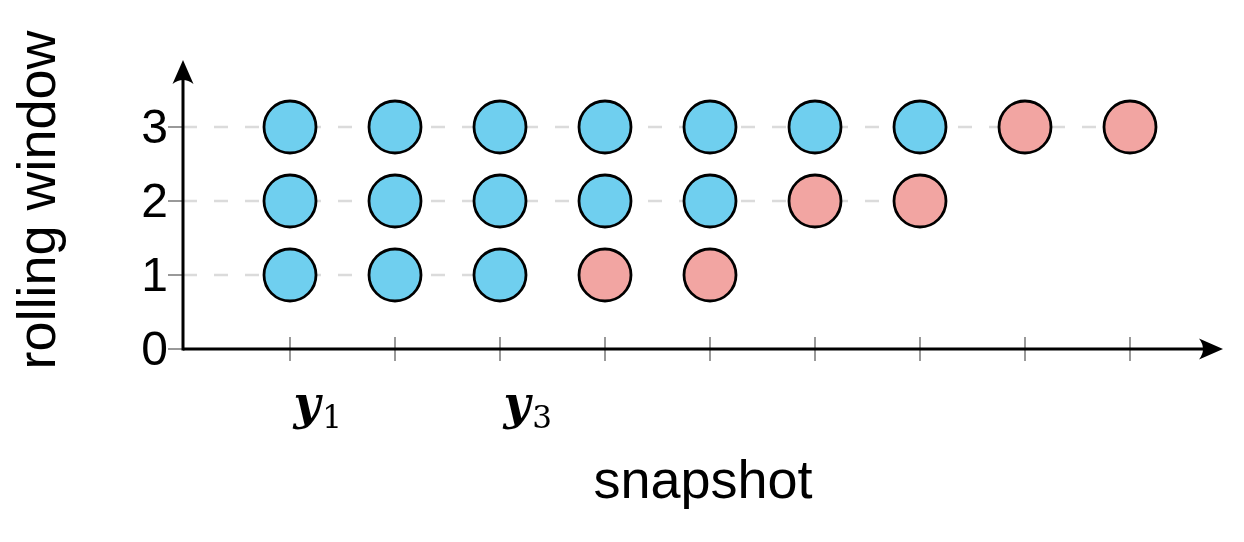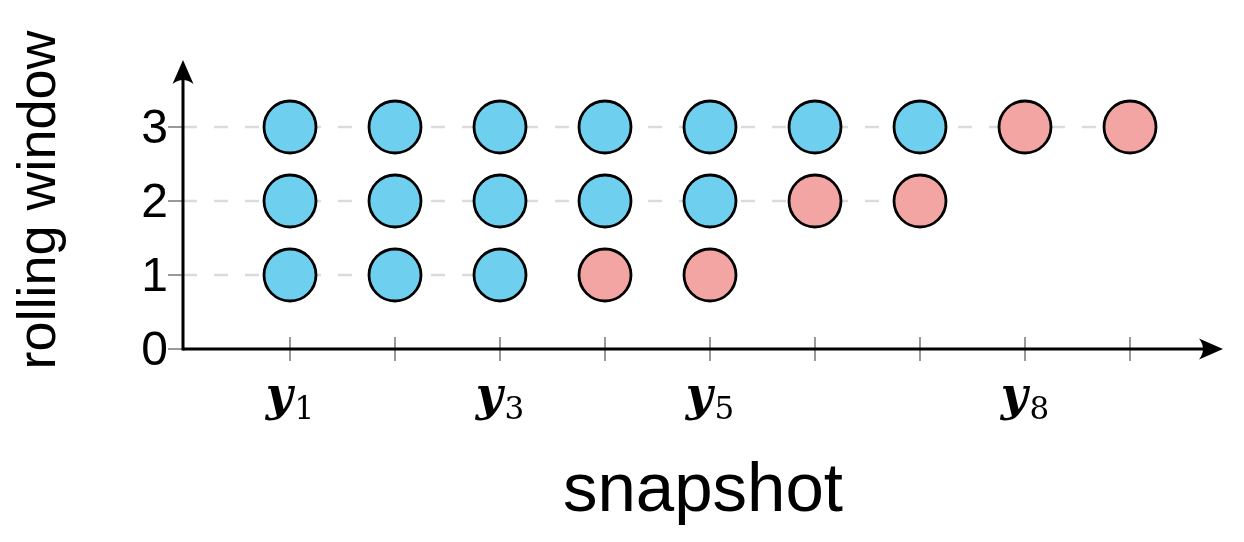--- a/index.html
+++ b/index.html
@@ -28,38 +28,38 @@
     transform: translate(-50%, -50%) rotate(-90deg);
     font-size: 54px;
     white-space: nowrap;
     letter-spacing: 0px;
   }
   .xlabel {
     position: absolute;
     left: 703px;
     top: 448px;
     transform: translateX(-50%);
-    font-size: 69px;
+    font-size: 54px;
     white-space: nowrap;
   }
   .ytick {
     position: absolute;
     left: 70px;
     width: 98px;
     height: 50px;
     line-height: 50px;
     text-align: right;
     font-size: 48px;
   }
   .xtick {
     position: absolute;
-    top: 366px;
+    top: 375px;
     width: 104px;
     height: 56px;
-    text-align: center;
+    text-align: right;
     white-space: nowrap;
   }
   .ybase {
     font-family: "DejaVu Serif", serif;
     font-style: italic;
     font-weight: bold;
     font-size: 46px;
     line-height: 56px;
   }
   .ysub {
@@ -129,17 +129,15 @@
 
   <div class="ylabel">rolling window</div>
 
   <div class="ytick" style="top:102px">3</div>
   <div class="ytick" style="top:176px">2</div>
   <div class="ytick" style="top:250px">1</div>
   <div class="ytick" style="top:324px">0</div>
 
   <div class="xtick" style="left:238px"><span class="ybase">y</span><span class="ysub">1</span></div>
   <div class="xtick" style="left:448px"><span class="ybase">y</span><span class="ysub">3</span></div>
-  <div class="xtick" style="left:658px"><span class="ybase">y</span><span class="ysub">5</span></div>
-  <div class="xtick" style="left:973px"><span class="ybase">y</span><span class="ysub">8</span></div>
 
   <div class="xlabel">snapshot</div>
 </div>
 
 </body></html>

